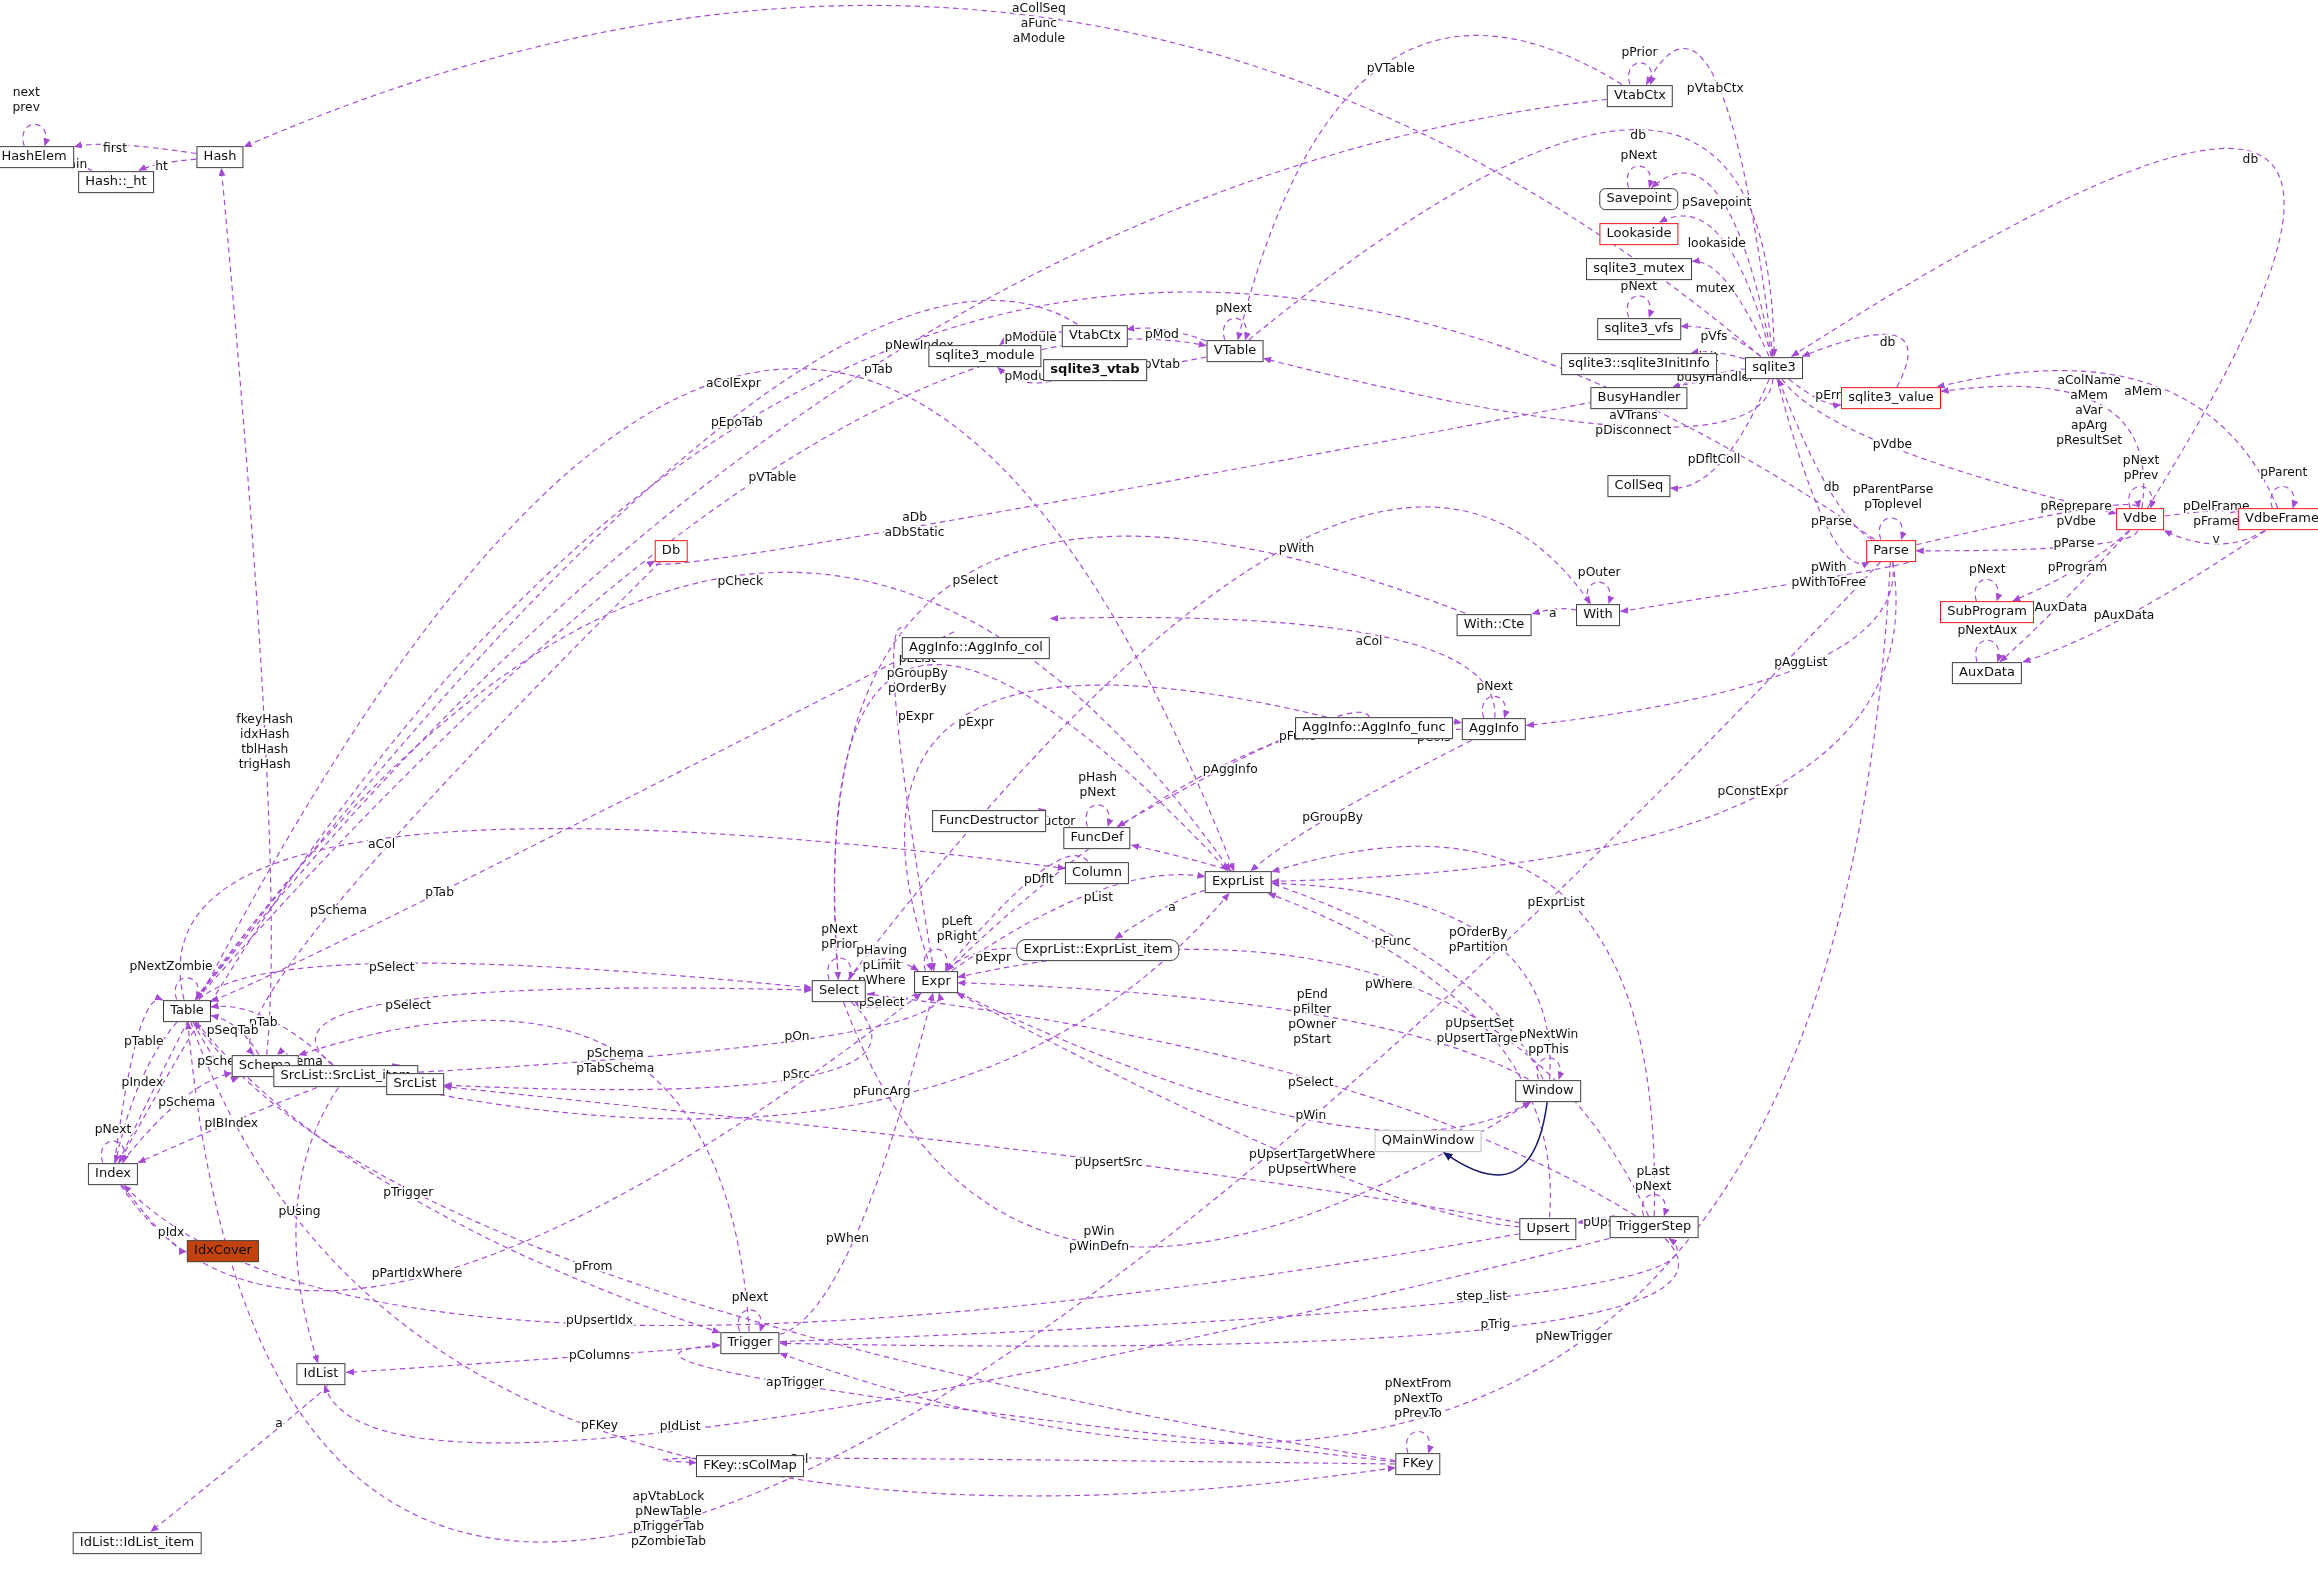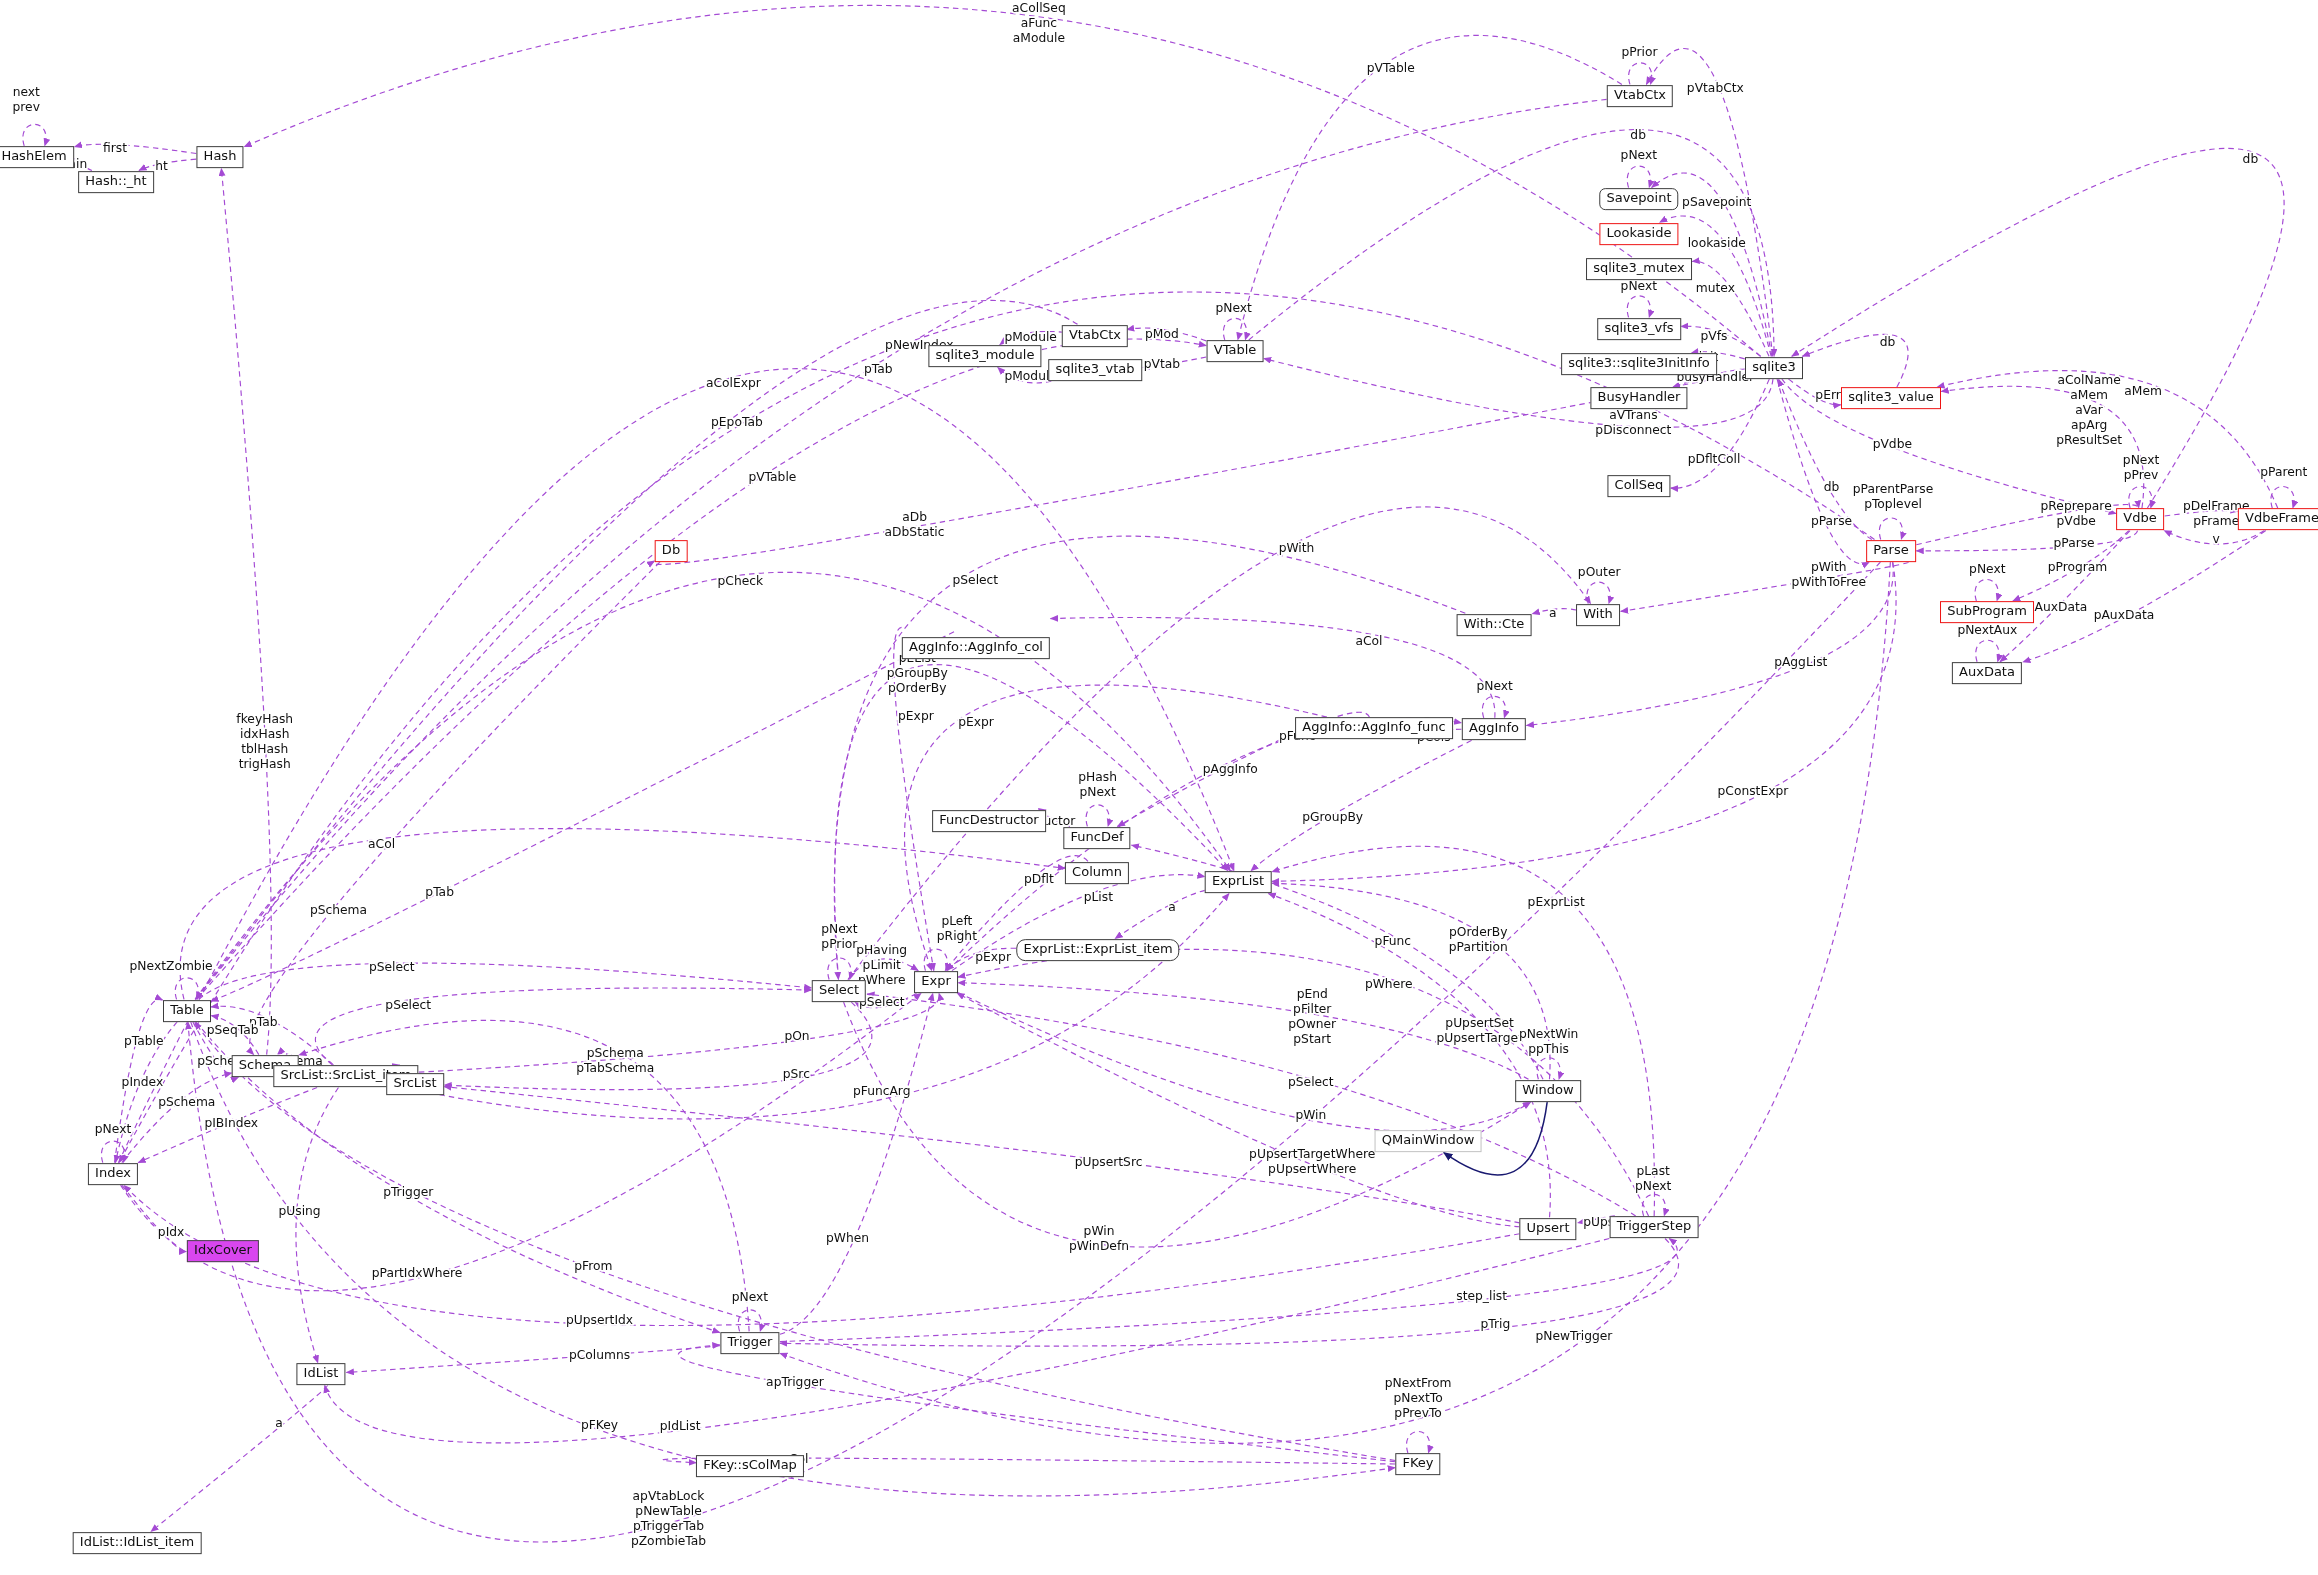--- a/index.html
+++ b/index.html
@@ -5,21 +5,21 @@
   html,body{margin:0;padding:0;background:#ffffff;}
   body{width:2319px;height:1575px;position:relative;overflow:hidden;
        font-family:"DejaVu Sans",sans-serif;}
   #canvas-wrap{position:absolute;left:0;top:0;width:2319px;height:1575px;}
   svg#edges{position:absolute;left:0;top:0;z-index:1;}
   #nodes{position:absolute;left:0;top:0;width:100%;height:100%;z-index:2;}
   .node{position:absolute;transform:translate(-50%,-50%);background:#ffffff;
         border:1px solid #3d3d3d;padding:1.4px 6.2px 2.1px 6.2px;
         font-size:13px;line-height:1.25;color:#101010;white-space:nowrap;}
   .node.red{border-color:#ee1414;}
-  .node.gray{background:#d946ef;border-color:#4a4a4a;}
+  .node.gray{background:#c2410c;border-color:#4a4a4a;}
   .node.light{border-color:#c2c2c2;}
   text.elabel{font-family:"DejaVu Sans",sans-serif;font-size:18px;fill:#101010;
               paint-order:stroke;stroke:#ffffff;stroke-width:5px;stroke-linejoin:round;}
 </style>
 </head>
 <body>
 
 <div id="canvas-wrap">
   <svg id="edges" width="2319" height="1575" viewBox="0 0 3393 2305">
     <defs>
@@ -312,21 +312,21 @@
       <div class="node" style="left: 1639px; top: 398px;">BusyHandler</div>
       <div class="node" style="left: 1639px; top: 486px;">CollSeq</div>
       <div class="node red" style="left: 1891px; top: 398px;">sqlite3_value</div>
       <div class="node red" style="left: 1891px; top: 551px;">Parse</div>
       <div class="node red" style="left: 2140px; top: 519px;">Vdbe</div>
       <div class="node red" style="left: 2282px; top: 519px;">VdbeFrame</div>
       <div class="node red" style="left: 1987px; top: 612px;">SubProgram</div>
       <div class="node" style="left: 1987px; top: 673px;">AuxData</div>
       <div class="node" style="left: 1095px; top: 336px;">VtabCtx</div>
       <div class="node" style="left: 985px; top: 356px;">sqlite3_module</div>
-      <div class="node" style="left: 1095px; top: 370px;">sqlite3_vtab</div>
+      <div class="node" style="left: 1095px; top: 370px; font-weight: bold;">sqlite3_vtab</div>
       <div class="node" style="left: 1235px; top: 351px;">VTable</div>
       <div class="node red" style="left: 671px; top: 551px;">Db</div>
       <div class="node" style="left: 976px; top: 648px;">AggInfo::AggInfo_col</div>
       <div class="node" style="left: 1494px; top: 625px;">With::Cte</div>
       <div class="node" style="left: 1598px; top: 615px;">With</div>
       <div class="node" style="left: 1494px; top: 729px;">AggInfo</div>
       <div class="node" style="left: 1374px; top: 728px;">AggInfo::AggInfo_func</div>
       <div class="node" style="left: 989px; top: 821px;">FuncDestructor</div>
       <div class="node" style="left: 1097px; top: 838px;">FuncDef</div>
       <div class="node" style="left: 1097px; top: 873px;">Column</div>

